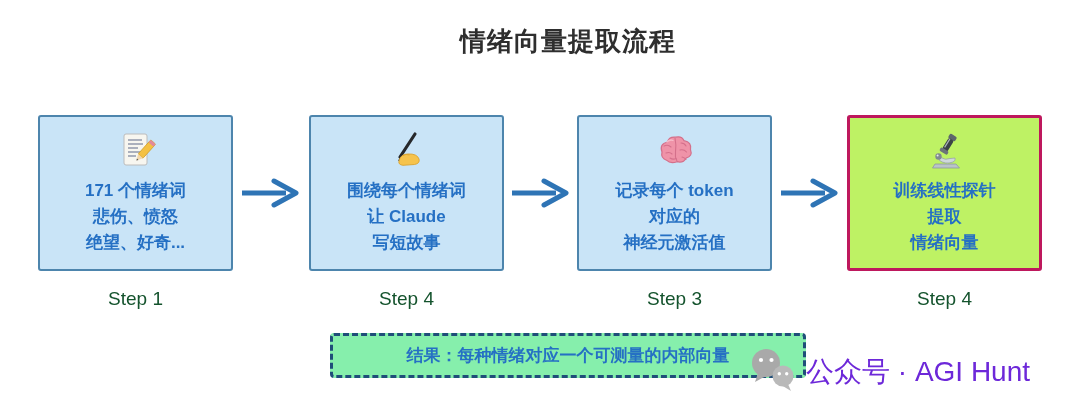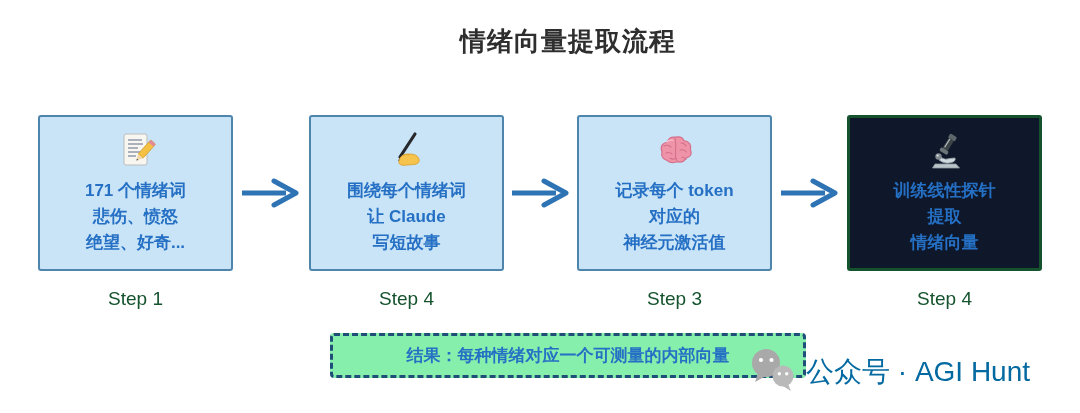--- a/index.html
+++ b/index.html
@@ -13,40 +13,40 @@
   }
 
   .flow{position:absolute;top:115px;left:38px;display:flex;align-items:flex-start;}
   .step-col{width:195px;display:flex;flex-direction:column;align-items:center;}
   .step-box{
     width:195px;height:156px;box-sizing:border-box;
     background:#c9e4f7;border:2px solid #4d85ad;border-radius:3px;
     display:flex;flex-direction:column;align-items:center;justify-content:center;
     padding:6px 8px;
   }
-  .step-box.highlight{background:#0f172a;border:3px solid #14532d;}
+  .step-box.highlight{background:#bef264;border:3px solid #be185d;}
   .box-icon{height:42px;display:flex;align-items:center;justify-content:center;margin-bottom:6px;}
   .box-line{font-size:17px;line-height:26px;color:#2570c4;font-weight:600;text-align:center;white-space:nowrap;}
   .step-label{margin-top:17px;font-size:19px;color:#14532d;}
 
   .flow-arrow{width:76px;height:156px;display:flex;align-items:center;justify-content:center;}
   .flow-arrow.gap2{width:73px;}
   .flow-arrow.gap3{width:75px;}
 
   .result-box{
     position:absolute;left:330px;top:333px;width:476px;height:45px;box-sizing:border-box;
     background:#86efac;border:3px dashed #1f4e79;border-radius:4px;
     display:flex;align-items:center;justify-content:center;
   }
   .result-text{font-size:17px;color:#2570c4;font-weight:600;white-space:nowrap;}
 
   .watermark{
     position:absolute;left:746px;top:346px;display:flex;align-items:center;
   }
-  .watermark-text{font-size:28px;color:#0369a1;margin-left:6px;white-space:nowrap;}
+  .watermark-text{font-size:28px;color:#6d28d9;margin-left:6px;white-space:nowrap;}
 </style>
 </head>
 <body>
 
 <div class="stage">
 
   <div class="page-title">情绪向量提取流程</div>
 
   <div class="flow">
 

